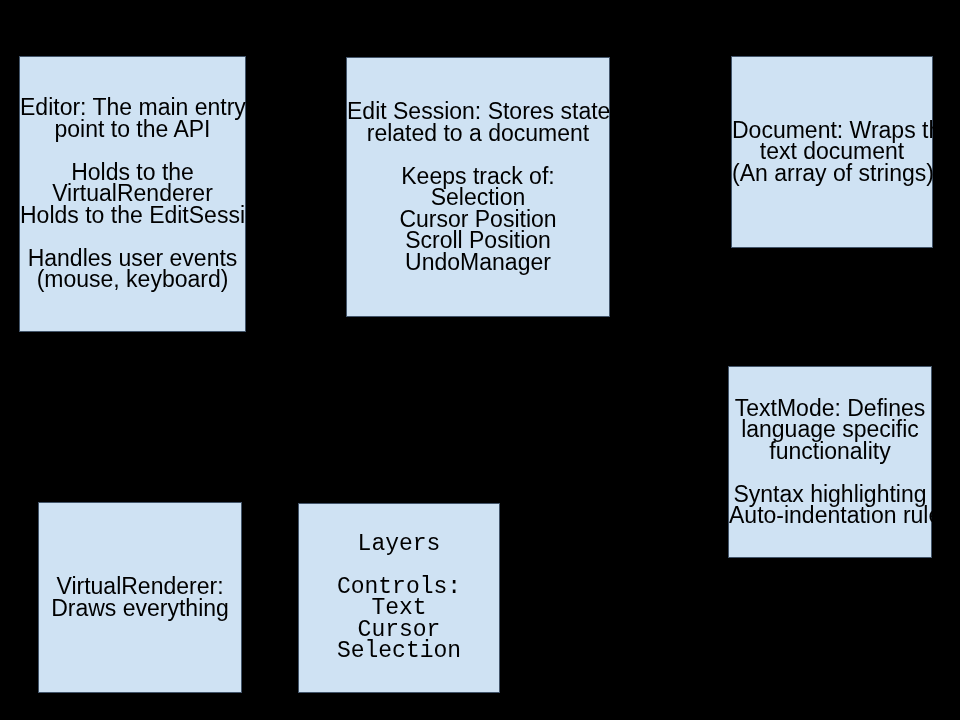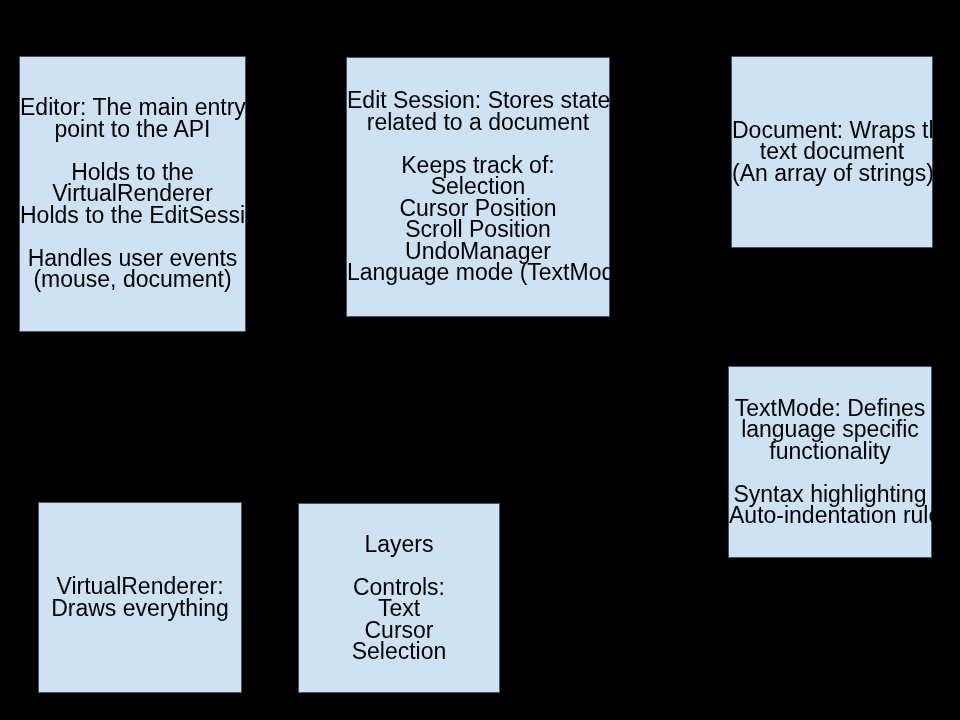--- a/index.html
+++ b/index.html
@@ -42,49 +42,48 @@
   .line {
     height: 21.5px;
     white-space: nowrap;
     width: 100%;
   }
   #box-editor          { left: 19px;  top: 56px;  width: 227px; height: 276px; }
   #box-edit-session    { left: 346px; top: 57px;  width: 264px; height: 260px; }
   #box-document        { left: 731px; top: 56px;  width: 202px; height: 192px; }
   #box-textmode        { left: 728px; top: 366px; width: 204px; height: 192px; }
   #box-virtualrenderer { left: 38px;  top: 502px; width: 204px; height: 191px; }
-  #box-layers          { left: 298px; top: 503px; width: 202px; height: 190px; }
+  #box-layers          { left: 298px; top: 503px; width: 202px; height: 190px; font-family: Liberation Mono, monospace; }
 </style>
 </head>
 <body>
 
 <div class="diagram">
 
   <div class="box" id="box-editor">
     <div class="line">Editor: The main entry</div>
     <div class="line">point to the API</div>
     <div class="line"></div>
     <div class="line">Holds to the</div>
     <div class="line">VirtualRenderer</div>
     <div class="line">Holds to the EditSession</div>
     <div class="line"></div>
     <div class="line">Handles user events</div>
-    <div class="line">(mouse, document)</div>
+    <div class="line">(mouse, keyboard)</div>
   </div>
 
   <div class="box" id="box-edit-session">
     <div class="line">Edit Session: Stores state</div>
     <div class="line">related to a document</div>
     <div class="line"></div>
     <div class="line">Keeps track of:</div>
     <div class="line">Selection</div>
     <div class="line">Cursor Position</div>
     <div class="line">Scroll Position</div>
     <div class="line">UndoManager</div>
-    <div class="line">Language mode (TextMode)</div>
   </div>
 
   <div class="box" id="box-document">
     <div class="line">Document: Wraps the</div>
     <div class="line">text document</div>
     <div class="line">(An array of strings)</div>
   </div>
 
   <div class="box" id="box-textmode">
     <div class="line">TextMode: Defines</div>

